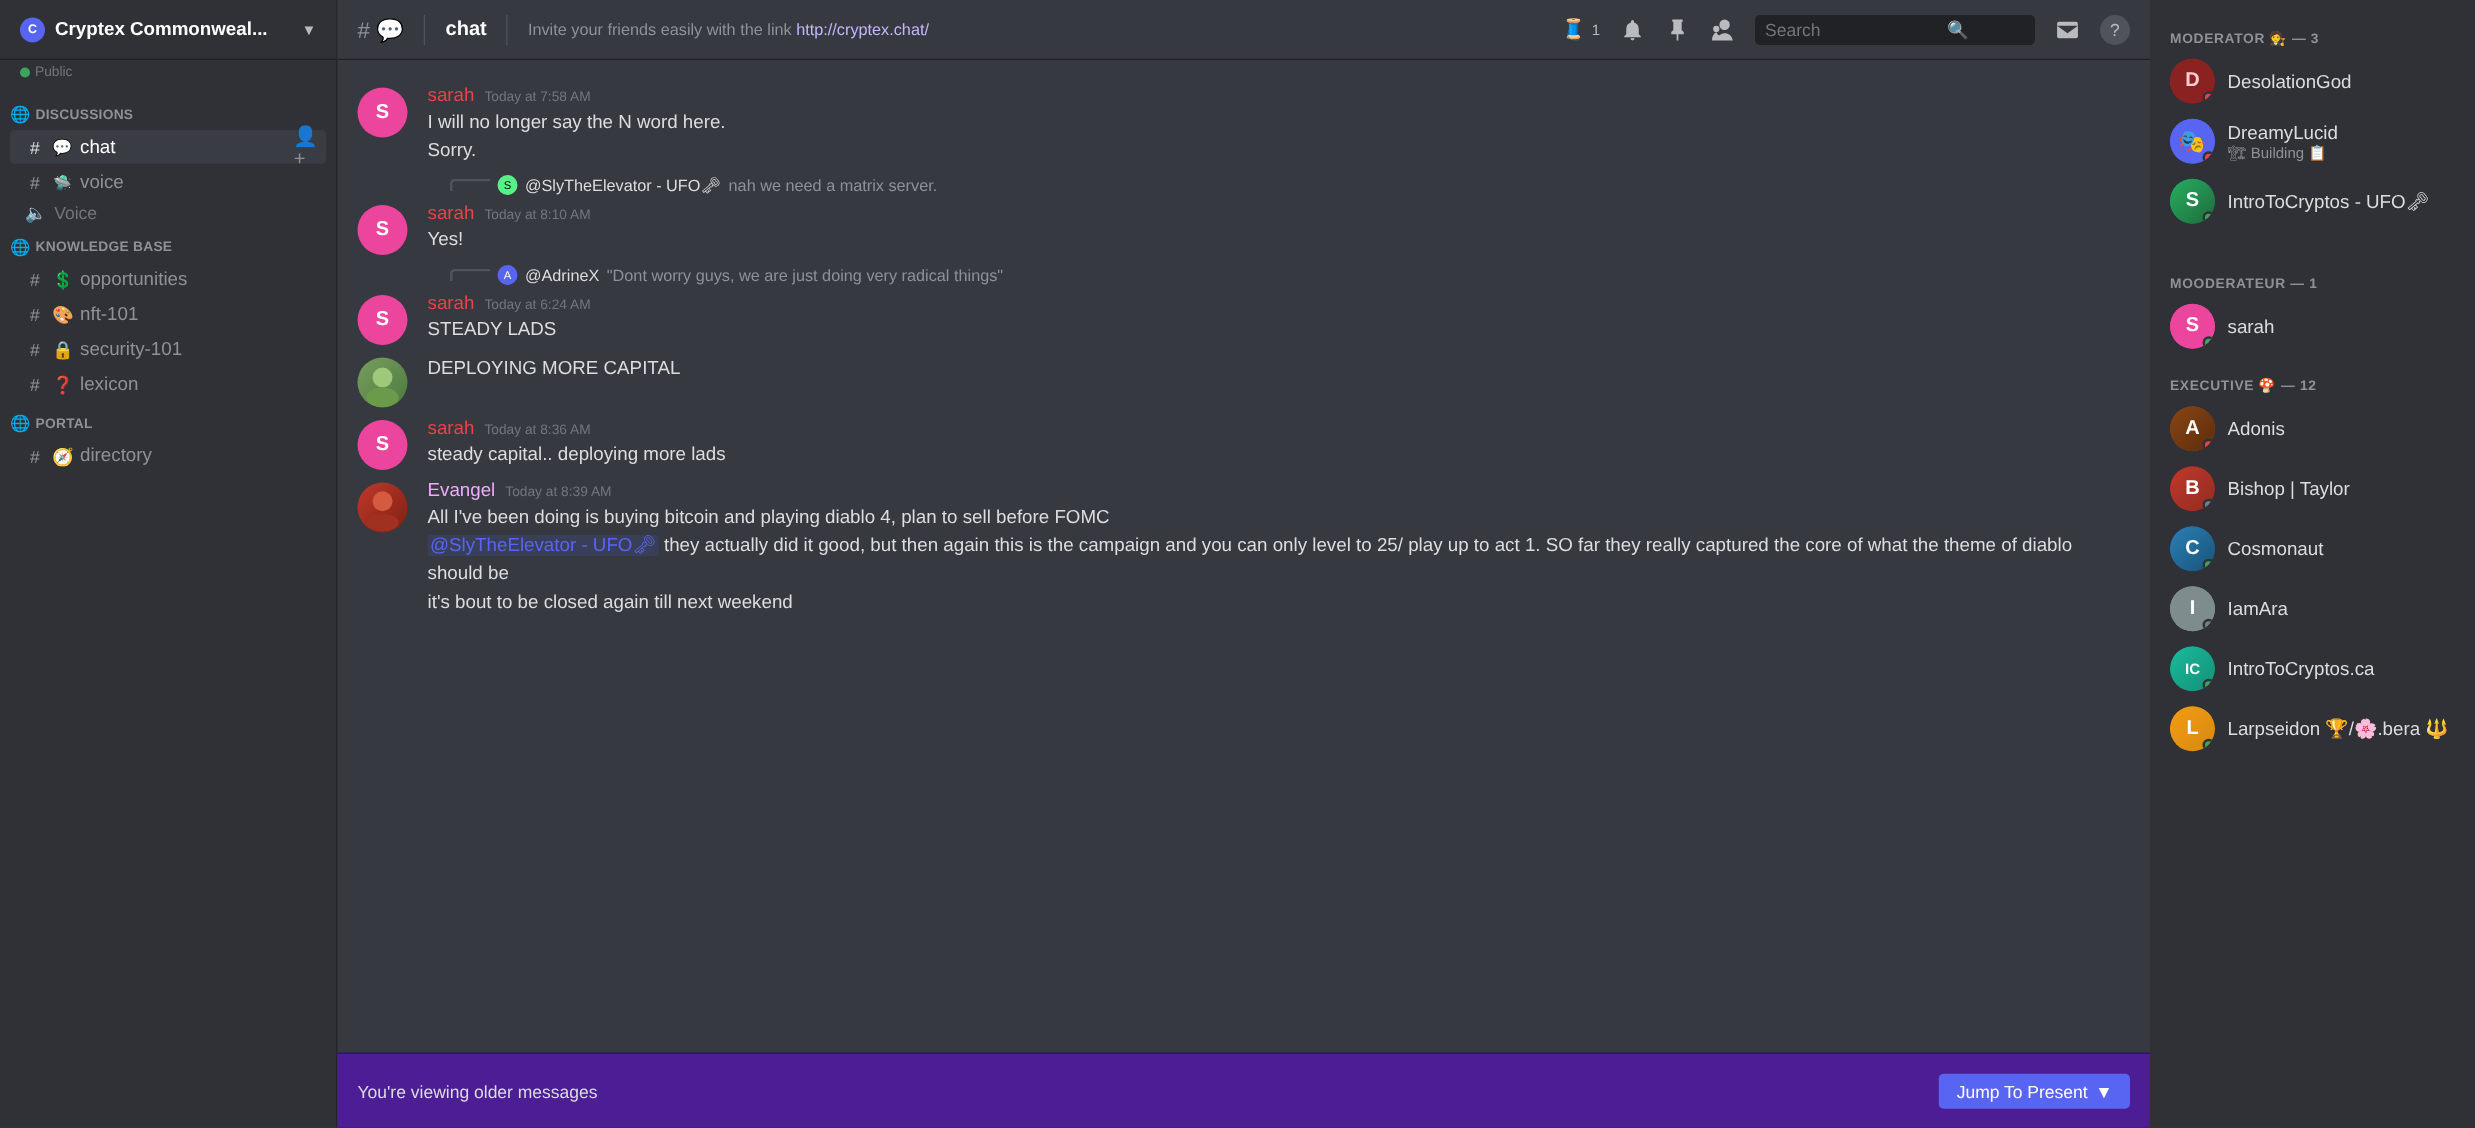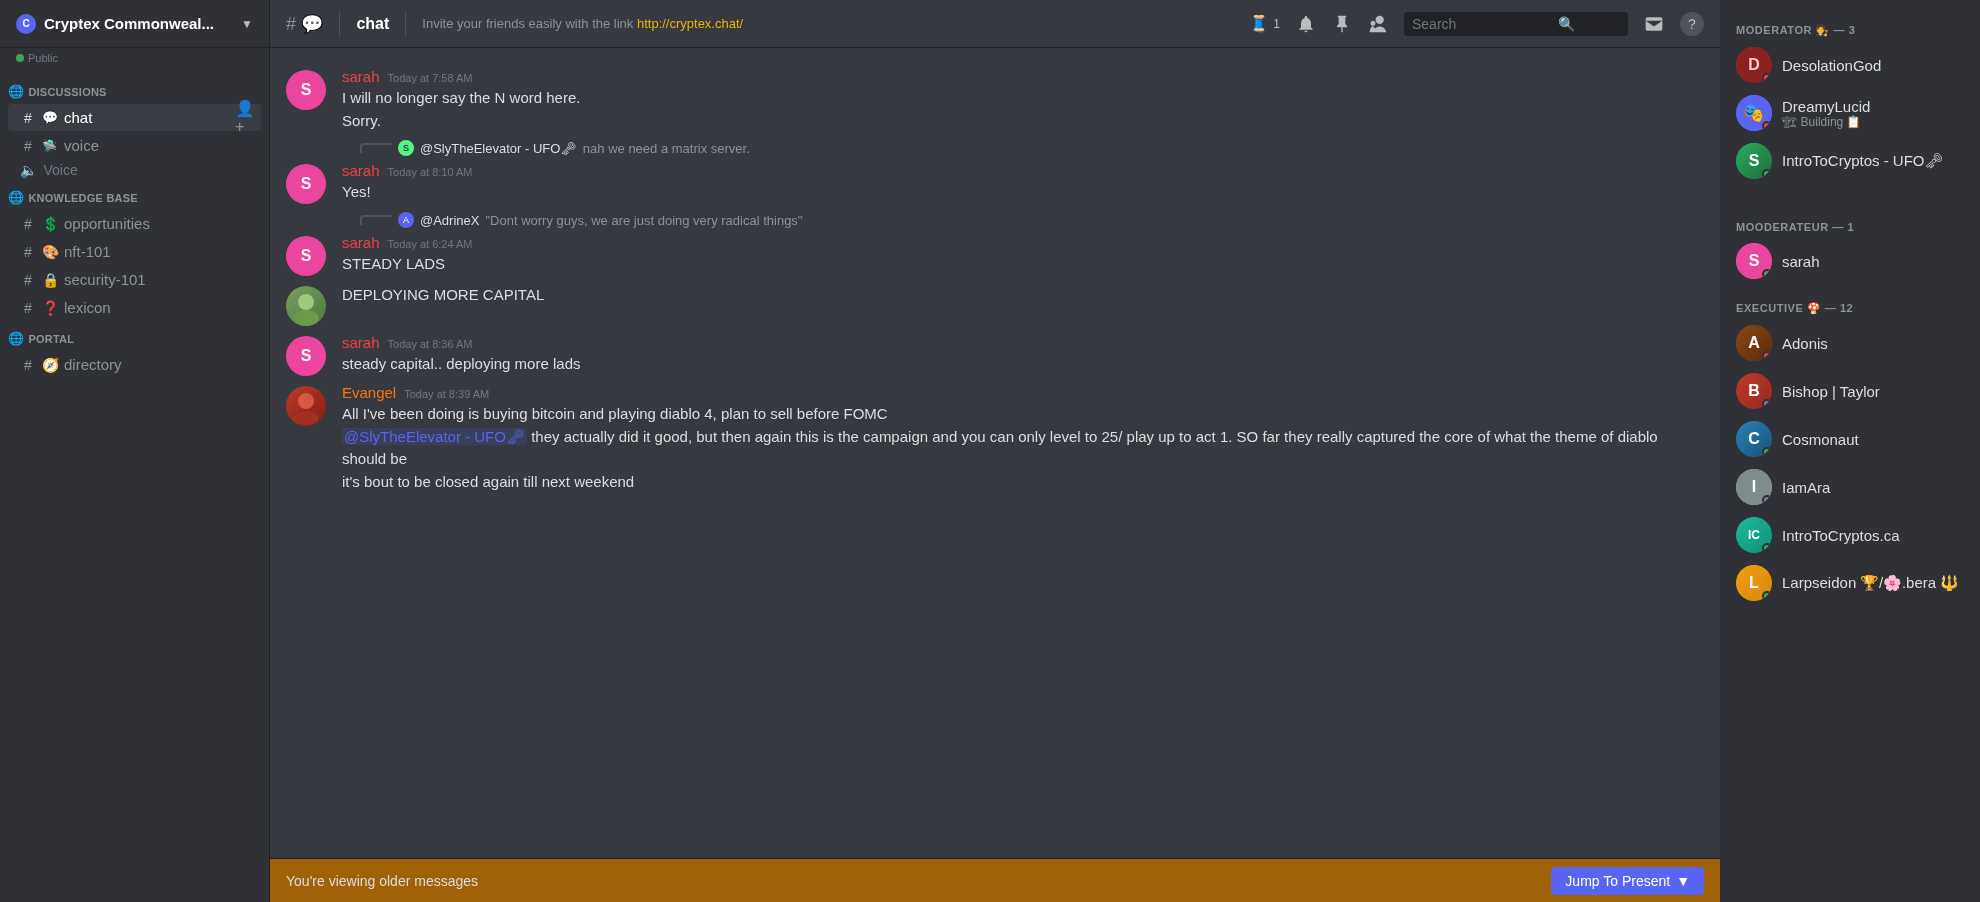--- a/index.html
+++ b/index.html
@@ -189,21 +189,21 @@
       margin: 0 4px;
     }
 
     .topbar-invite {
       font-size: 13px;
       color: #8e9297;
       flex: 1;
     }
 
     .topbar-invite a {
-      color: #eab308;
+      color: #c4b5fd;
       text-decoration: none;
     }
 
     .topbar-icons {
       display: flex;
       align-items: center;
       gap: 16px;
     }
 
     .topbar-icon-btn {
@@ -291,21 +291,21 @@
       margin-bottom: 2px;
     }
 
     .message-author {
       font-weight: 500;
       font-size: 15px;
     }
 
     .message-author.sarah { color: #ed4245; }
     .message-author.ldd { color: #3ba55c; }
-    .message-author.evangel { color: #f97316; }
+    .message-author.evangel { color: #f0abfc; }
 
     .message-timestamp {
       font-size: 11px;
       color: #72767d;
     }
 
     .message-text {
       font-size: 15px;
       color: #dcddde;
       line-height: 1.5;
@@ -338,22 +338,22 @@
     .mention {
       color: #5865f2;
       background: rgba(88, 101, 242, 0.15);
       border-radius: 3px;
       padding: 0 2px;
       cursor: pointer;
     }
 
     
     .bottom-banner {
-      height: 44px;
-      background: #a16207;
+      height: 60px;
+      background: #4c1d95;
       display: flex;
       align-items: center;
       justify-content: space-between;
       padding: 0 16px;
       flex-shrink: 0;
       border-top: 1px solid #202225;
     }
 
     .older-messages-text {
       font-size: 14px;

